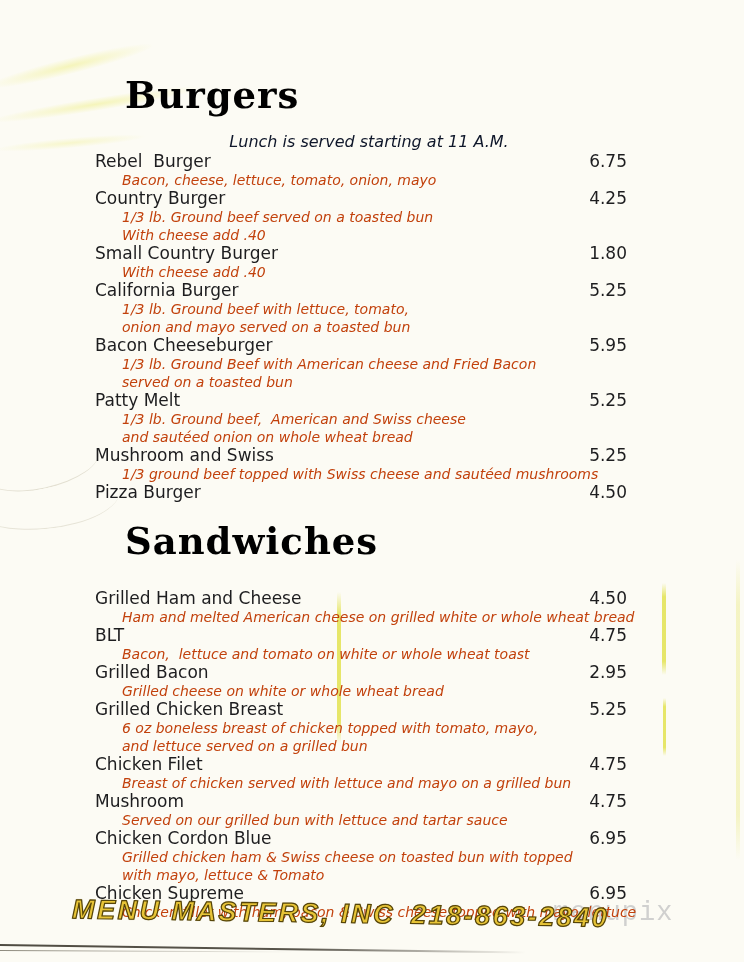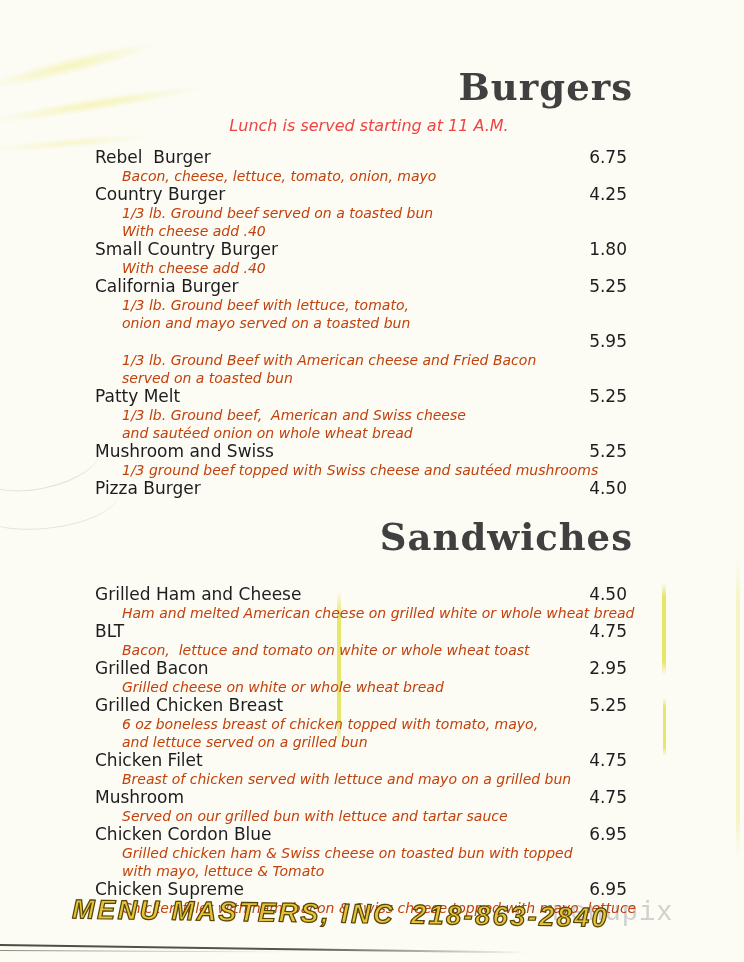--- a/index.html
+++ b/index.html
@@ -1,27 +1,27 @@
 <!DOCTYPE html>
 <html><head>
 <meta charset="utf-8">
 <style>
   html,body{margin:0;padding:0;}
   body{width:744px;height:962px;font-family:"DejaVu Sans",sans-serif;}
   .page{position:relative;width:744px;height:962px;overflow:hidden;
         background:#fcfbf4;}
   
   .content{position:absolute;left:95px;top:58px;width:532px;color:#1d1d1f;z-index:2;}
-  .sec-title{margin:8px;text-align:right;transform:translateX(14px);
+  .sec-title{margin:16px;text-align:left;transform:translateX(14px);
              font-family:"DejaVu Serif",serif;font-weight:bold;
-             font-size:37px;line-height:42px;color:#404040;letter-spacing:1px;}
+             font-size:37px;line-height:42px;color:#000000;letter-spacing:1px;}
   .sec-subtitle{text-align:center;transform:translateX(8px);font-style:italic;
-                font-size:16px;line-height:20px;color:#ef4444;}
+                font-size:16px;line-height:20px;color:#0f172a;}
   .menu-section + .menu-section{margin-top:18px;}
-  .item-list{margin-top:12px;}
+  .item-list{}
   .menu-section:nth-child(2) .item-list{margin-top:27px;}
   .item-row{display:flex;align-items:flex-end;font-size:17px;line-height:19px;}
   .item-name{white-space:pre-wrap;}
   .leader{flex:1;margin:0 2px 0 6px;
           background-image:radial-gradient(circle,#1c1c1e 1.05px,rgba(0,0,0,0) 1.35px);
           background-size:5.2px 6px;background-repeat:repeat-x;
           background-position:left bottom 3px;}
   .item-price{font-size:17px;}
   .item-desc{margin-left:27px;font-style:italic;font-size:14px;line-height:18px;
              white-space:pre;color:#c2410c;}
@@ -98,20 +98,21 @@
           </div>
           <div class="item-desc">With cheese add .40</div>
           <div class="item-row">
             <span class="item-name">California Burger </span>
             <span class="leader"></span>
             <span class="item-price">5.25</span>
           </div>
           <div class="item-desc">1/3 lb. Ground beef with lettuce, tomato,</div>
           <div class="item-desc">onion and mayo served on a toasted bun</div>
           <div class="item-row">
+            <span class="item-name">Bacon Cheeseburger </span>
             <span class="leader"></span>
             <span class="item-price">5.95</span>
           </div>
           <div class="item-desc">1/3 lb. Ground Beef with American cheese and Fried Bacon</div>
           <div class="item-desc">served on a toasted bun</div>
           <div class="item-row">
             <span class="item-name">Patty Melt </span>
             <span class="leader"></span>
             <span class="item-price">5.25</span>
           </div>

